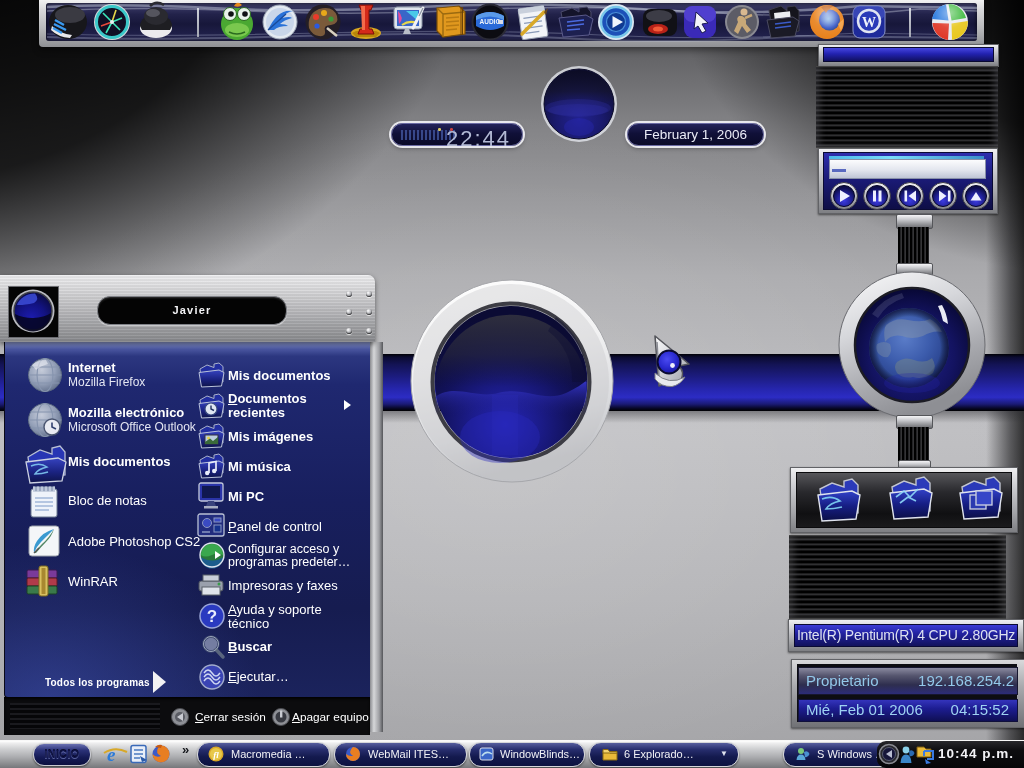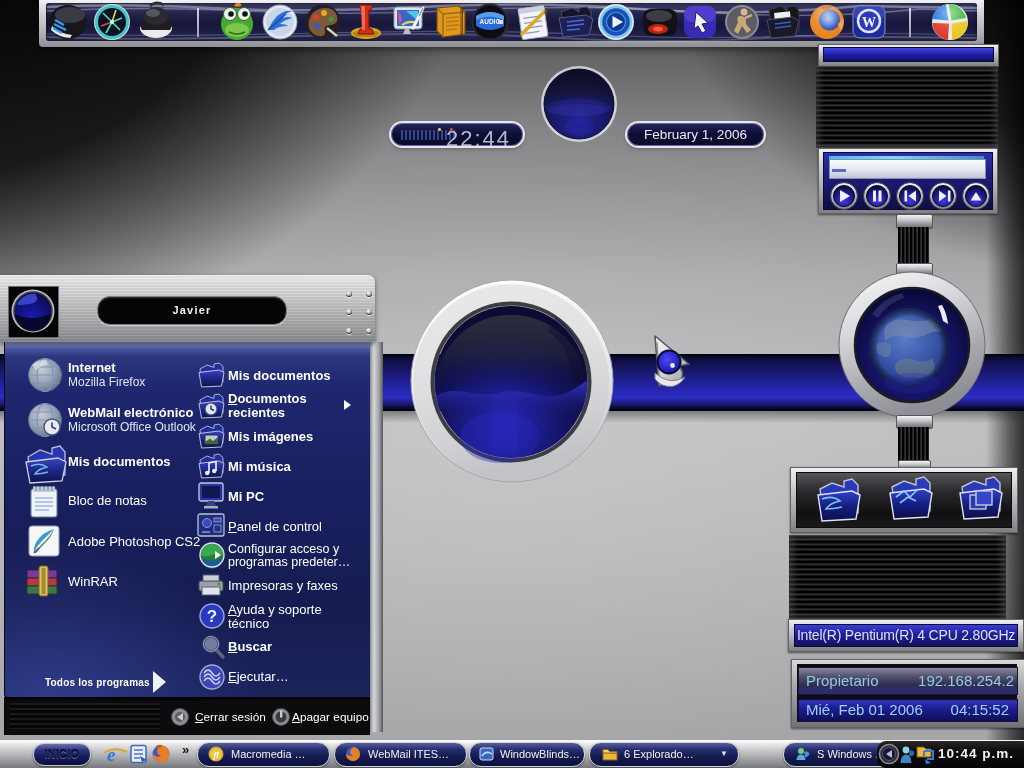--- a/index.html
+++ b/index.html
@@ -510,21 +510,21 @@
     border:1px solid #808288;box-shadow:inset 0 1px 2px #333,0 1px 1px rgba(255,255,255,.5);
     color:#f4f4f6;font-size:11px;font-weight:bold;letter-spacing:1.2px;text-align:center;line-height:27px;">Javier</div>
   <div class="abs riv" style="left:346px;top:16px;"></div>
       <div class="abs riv" style="left:366px;top:16px;"></div>
   <div class="abs riv" style="left:346px;top:34px;"></div>
       <div class="abs riv" style="left:366px;top:34px;"></div>
   <div class="abs riv" style="left:346px;top:53px;"></div>
       <div class="abs riv" style="left:366px;top:53px;"></div>
 
   <div class="mi" style="left:68px;top:86px;line-height:14px;"><b>Internet</b><br><span class="sub">Mozilla Firefox</span></div>
-  <div class="mi" style="left:68px;top:131px;line-height:14px;"><b>WebMail electrónico</b><br><span class="sub">Microsoft Office Outlook</span></div>
+  <div class="mi" style="left:68px;top:131px;line-height:14px;"><b>Mozilla electrónico</b><br><span class="sub">Microsoft Office Outlook</span></div>
   <div class="mi" style="left:68px;top:179px;"><b>Mis documentos</b></div>
   <div class="mi" style="left:68px;top:218px;">Bloc de notas</div>
   <div class="mi" style="left:68px;top:259px;">Adobe Photoshop CS2</div>
   <div class="mi" style="left:68px;top:299px;">WinRAR</div>
 
   <div class="mi" style="left:228px;top:93px;"><b>Mis documentos</b></div>
   <div class="mi" style="left:228px;top:117px;line-height:14px;"><b><u>D</u>ocumentos<br>recientes</b></div>
   <div class="mi" style="left:228px;top:154px;"><b>Mis imágenes</b></div>
   <div class="mi" style="left:228px;top:184px;"><b>Mi música</b></div>
   <div class="mi" style="left:228px;top:214px;"><b>Mi PC</b></div>

